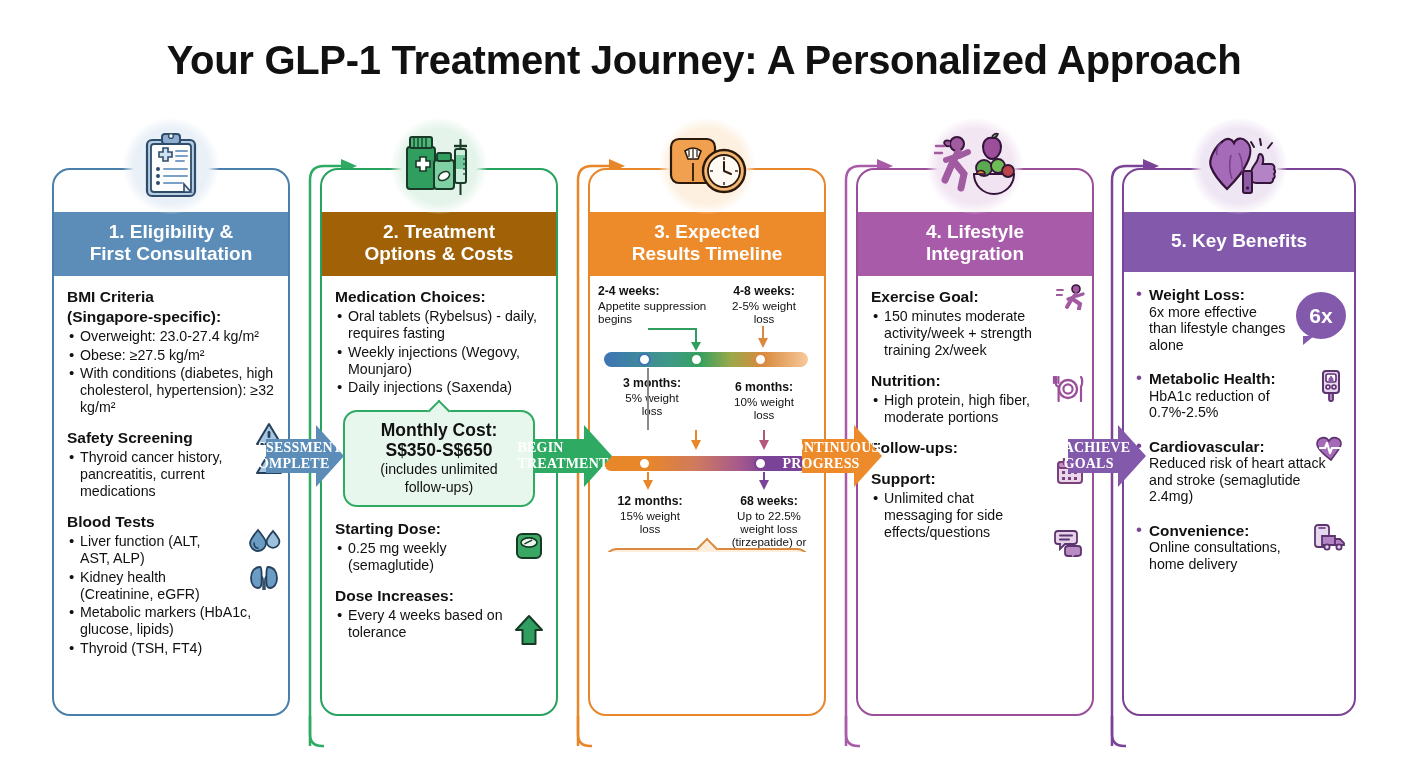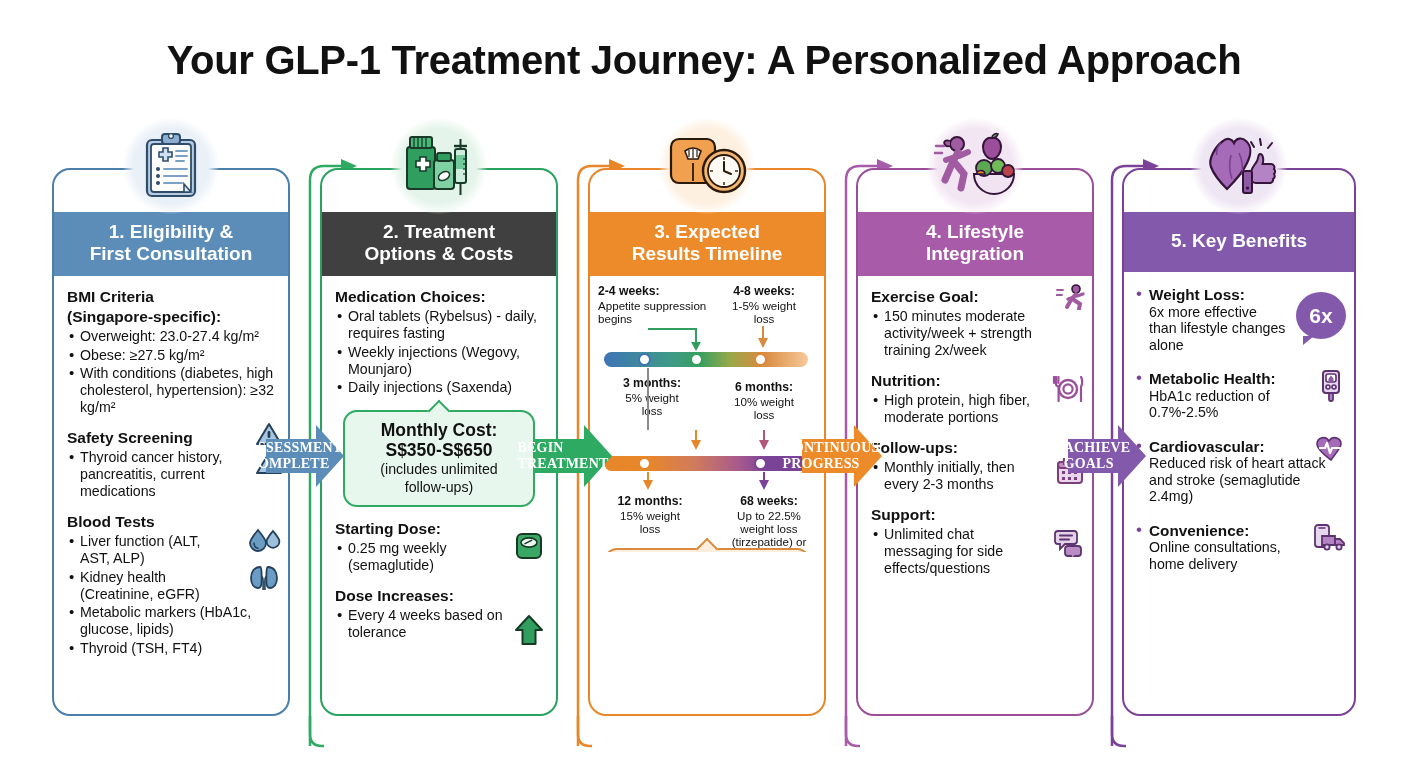--- a/index.html
+++ b/index.html
@@ -36,21 +36,21 @@
     padding: 9px 6px 11px;
   }
   .col-body { padding: 12px 13px 14px; position: relative; }
 
   .c1 { left: 52px;   border-color:#4a7fab; height: 548px;}
   .c2 { left: 320px;  border-color:#27a35f; height: 548px;}
   .c3 { left: 588px;  border-color:#e8862a; height: 548px;}
   .c4 { left: 856px;  border-color:#9b4f9b; height: 548px;}
   .c5 { left: 1122px; border-color:#7b4397; height: 548px; width:234px;}
   .c1 .col-head { background:#5b8db8; }
-  .c2 .col-head { background:#404040; }
+  .c2 .col-head { background:#a16207; }
   .c3 .col-head { background:#ed8b2b; }
   .c4 .col-head { background:#a85ba8; }
   .c5 .col-head { background:#8359ac; }
 
   
   .head-icon {
     position: absolute; top: -52px; left: 50%; transform: translateX(-50%);
     width: 96px; height: 96px; border-radius: 50%;
     display: flex; align-items: center; justify-content: center;
     z-index: 4;
@@ -362,21 +362,21 @@
       <div class="col-body" style="padding:8px 8px;">
         <div class="tl-wrap" style="height:260px">
 
           <div class="tl-lbl" style="left:0px;top:0px;width:112px;text-align:left">
             <b>2-4 weeks:</b><br>
             <span>Appetite suppression</span><br>
             <span>begins</span>
           </div>
           <div class="tl-lbl" style="left:118px;top:0px;width:96px">
             <b>4-8 weeks:</b><br>
-            <span>1-5% weight</span><br>
+            <span>2-5% weight</span><br>
             <span>loss</span>
           </div>
 
           <svg style="position:absolute;left:50px;top:40px;width:110px;height:30px">
             <path d="M0,5 L48,5 L48,20" fill="none" stroke="#2f9e5e" stroke-width="2"></path>
             <polygon points="43,18 53,18 48,27" fill="#2f9e5e"></polygon>
           </svg>
           <svg style="position:absolute;left:155px;top:42px;width:20px;height:26px">
             <line x1="10" y1="0" x2="10" y2="14" stroke="#d98a3e" stroke-width="2"></line>
             <polygon points="5,12 15,12 10,22" fill="#d98a3e"></polygon>
@@ -502,23 +502,20 @@
             <circle cx="16" cy="13" r="9" fill="none" stroke="#9b4f9b" stroke-width="2.4"></circle>
             <circle cx="16" cy="13" r="4.6" fill="none" stroke="#9b4f9b" stroke-width="2.2"></circle>
             <path d="M4 1v7a2.6 2.6 0 0 0 2.6 2.6V25" fill="none" stroke="#9b4f9b" stroke-width="2.2" stroke-linecap="round"></path>
             <line x1="2" y1="1" x2="2" y2="7" stroke="#9b4f9b" stroke-width="2.2" stroke-linecap="round"></line>
             <line x1="6.4" y1="1" x2="6.4" y2="7" stroke="#9b4f9b" stroke-width="2.2" stroke-linecap="round"></line>
             <path d="M29 1c1.6 2 1.6 8 0 9.6V25" fill="none" stroke="#9b4f9b" stroke-width="2.2" stroke-linecap="round"></path>
           </svg>
         </span>
 
         <h3 class="sec gap">Follow-ups:</h3>
-        <ul class="bul">
-          <li style="padding-right:36px">Monthly initially, then every 2-3 months</li>
-        </ul>
         <span class="inline-icon" style="right:8px;top:182px">
           <svg width="28" height="27" viewBox="0 0 28 27">
             <rect x="2" y="4" width="24" height="21" rx="3" fill="#e9d6ea" stroke="#7b3f7b" stroke-width="2"></rect>
             <rect x="2" y="4" width="24" height="6" rx="3" fill="#c68fc6" stroke="#7b3f7b" stroke-width="2"></rect>
             <line x1="8" y1="1" x2="8" y2="6" stroke="#7b3f7b" stroke-width="2.4" stroke-linecap="round"></line>
             <line x1="20" y1="1" x2="20" y2="6" stroke="#7b3f7b" stroke-width="2.4" stroke-linecap="round"></line>
             <g fill="#7b3f7b">
                 <rect x="6" y="13" width="3" height="3"></rect>
                 <rect x="12" y="13" width="3" height="3"></rect>
                 <rect x="18" y="13" width="3" height="3"></rect>

